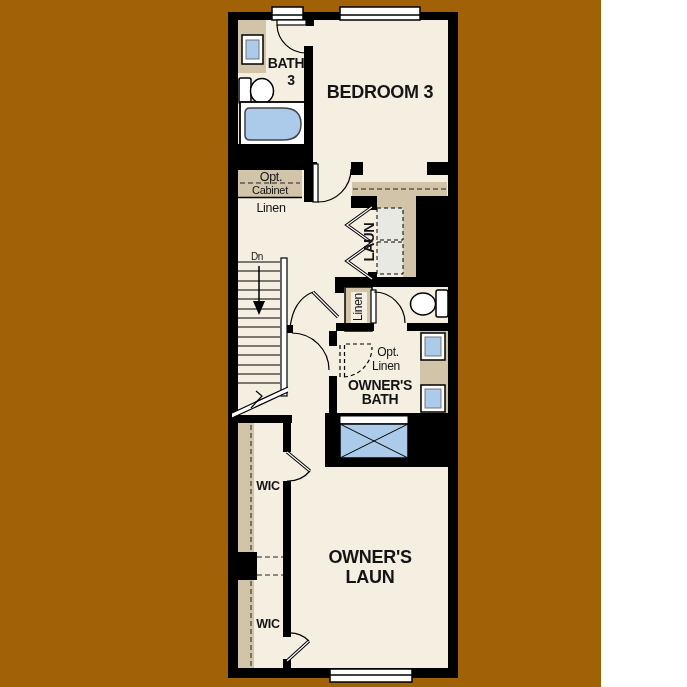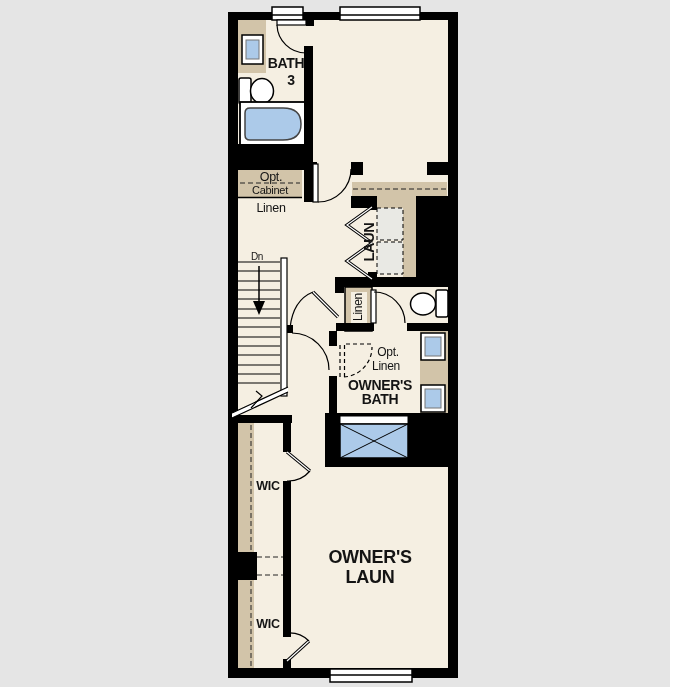--- a/index.html
+++ b/index.html
@@ -1,17 +1,17 @@
 <!DOCTYPE html>
 <html><head>
 <meta charset="utf-8">
 <title>Floor Plan</title>
 <style>
   html,body{margin:0;padding:0;background:#ffffff;}
-  #canvas{position:relative;width:670px;height:687px;background:#e5e5e5;overflow:hidden;
+  #canvas{position:relative;width:601px;height:687px;background:#a16207;overflow:hidden;
           font-family:"Liberation Sans",sans-serif;}
   #plan-svg{position:absolute;left:0;top:0;}
   .lbl{position:absolute;transform:translate(-50%,-50%);color:#141414;white-space:nowrap;
        line-height:1;letter-spacing:-0.3px;}
   .b{font-weight:bold;}
   .rot{transform:translate(-50%,-50%) rotate(-90deg);}
 </style>
 </head>
 <body>
 
@@ -148,20 +148,21 @@
     <path d="M353,189 H446"></path>
     <path d="M251,425 V551 M251,581 V666"></path>
     <path d="M257,557 H283 M257,575 H283"></path>
   </g>
   <path d="M238,197.5 H302" stroke="#000" stroke-width="1.5"></path>
 
 </svg>
 
 <div class="lbl b" style="left:286px;top:63px;font-size:14px;">BATH</div>
 <div class="lbl b" style="left:291px;top:80px;font-size:14px;">3</div>
+<div class="lbl b" style="left:380px;top:92px;font-size:18px;">BEDROOM 3</div>
 <div class="lbl" style="left:271px;top:177px;font-size:12.5px;">Opt.</div>
 <div class="lbl" style="left:270px;top:190px;font-size:11px;">Cabinet</div>
 <div class="lbl" style="left:271px;top:208px;font-size:12.5px;">Linen</div>
 <div class="lbl" style="left:257px;top:257px;font-size:10px;">Dn</div>
 <div class="lbl b rot" style="left:369px;top:242px;font-size:14.5px;">LAUN</div>
 <div class="lbl rot" style="left:358px;top:307px;font-size:12px;">Linen</div>
 <div class="lbl" style="left:388px;top:352px;font-size:12px;">Opt.</div>
 <div class="lbl" style="left:386px;top:366px;font-size:12px;">Linen</div>
 <div class="lbl b" style="left:380px;top:385px;font-size:14px;">OWNER'S</div>
 <div class="lbl b" style="left:380px;top:399px;font-size:14px;">BATH</div>

